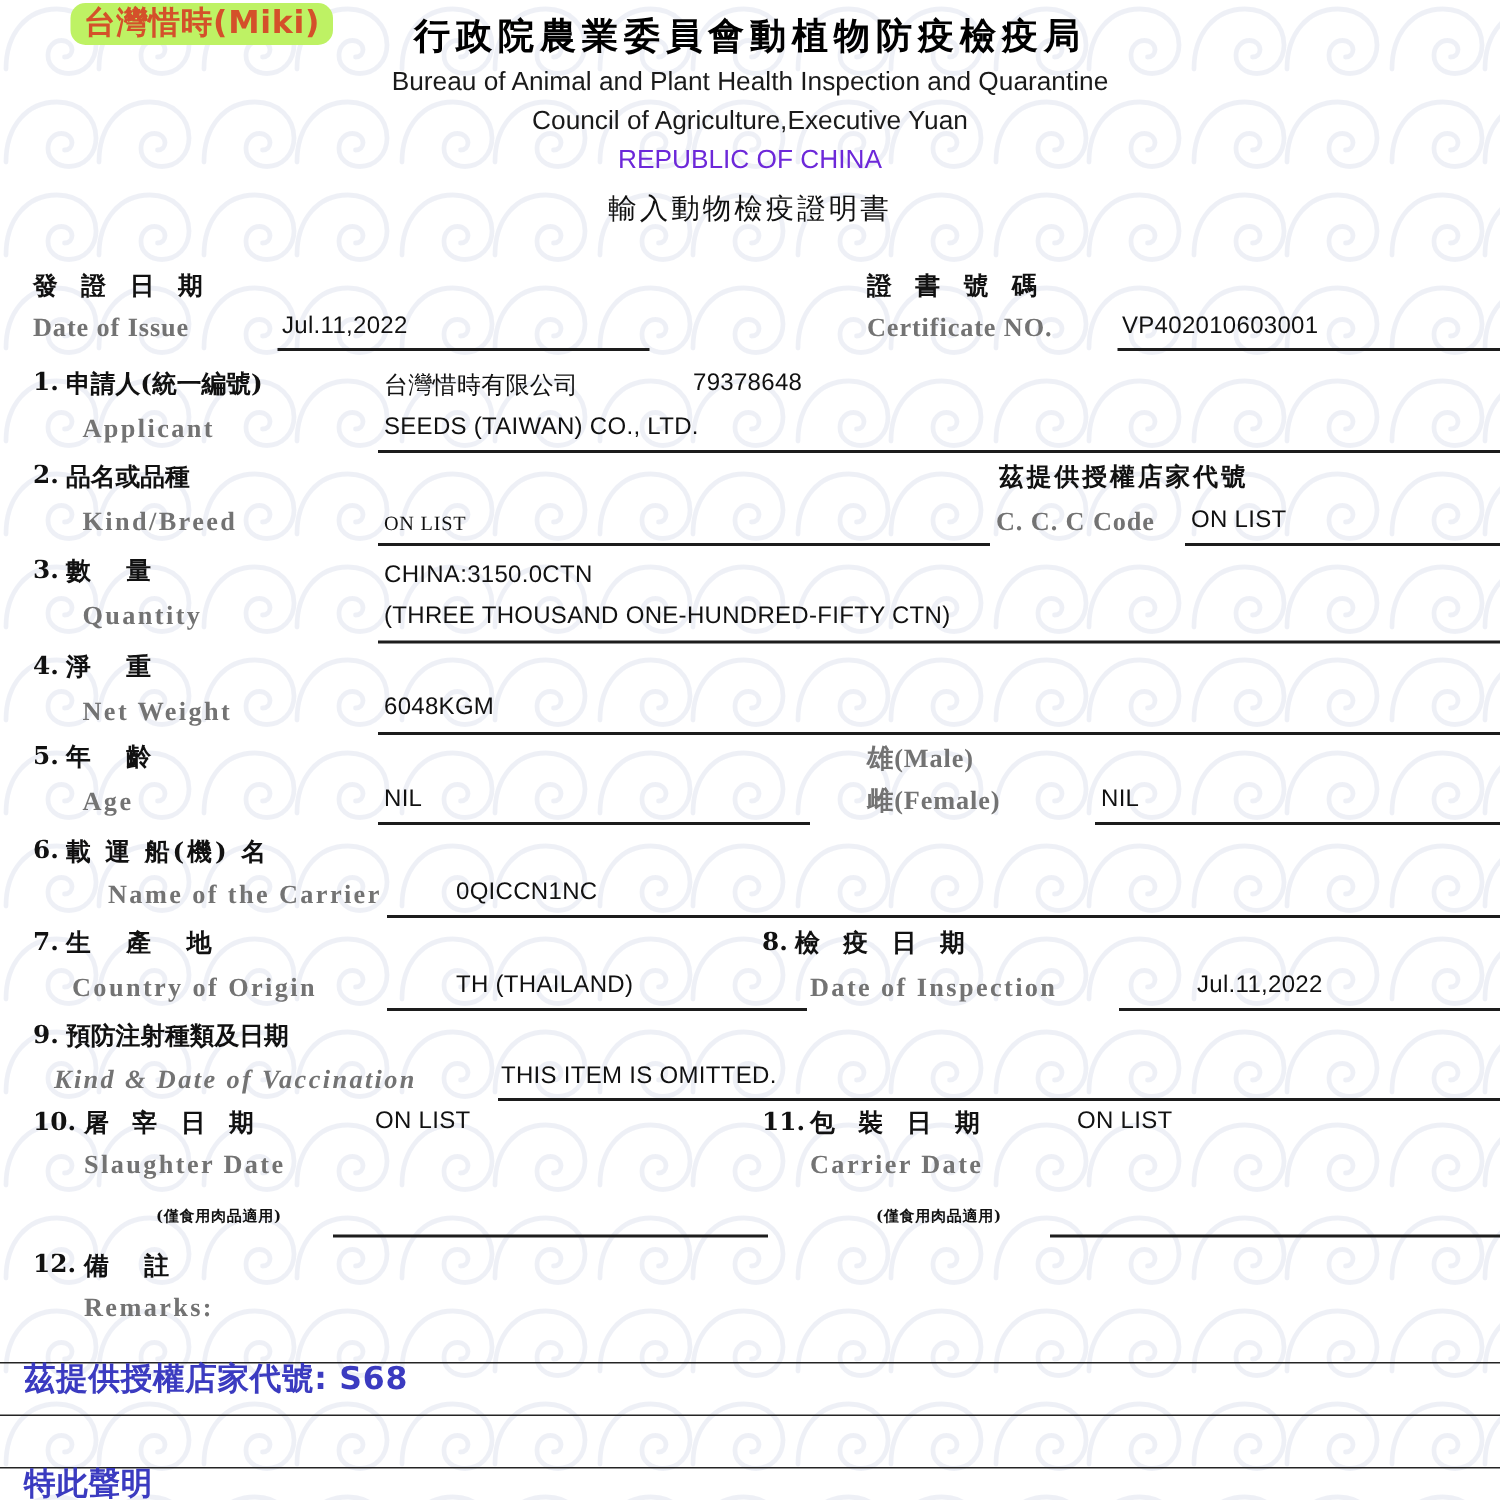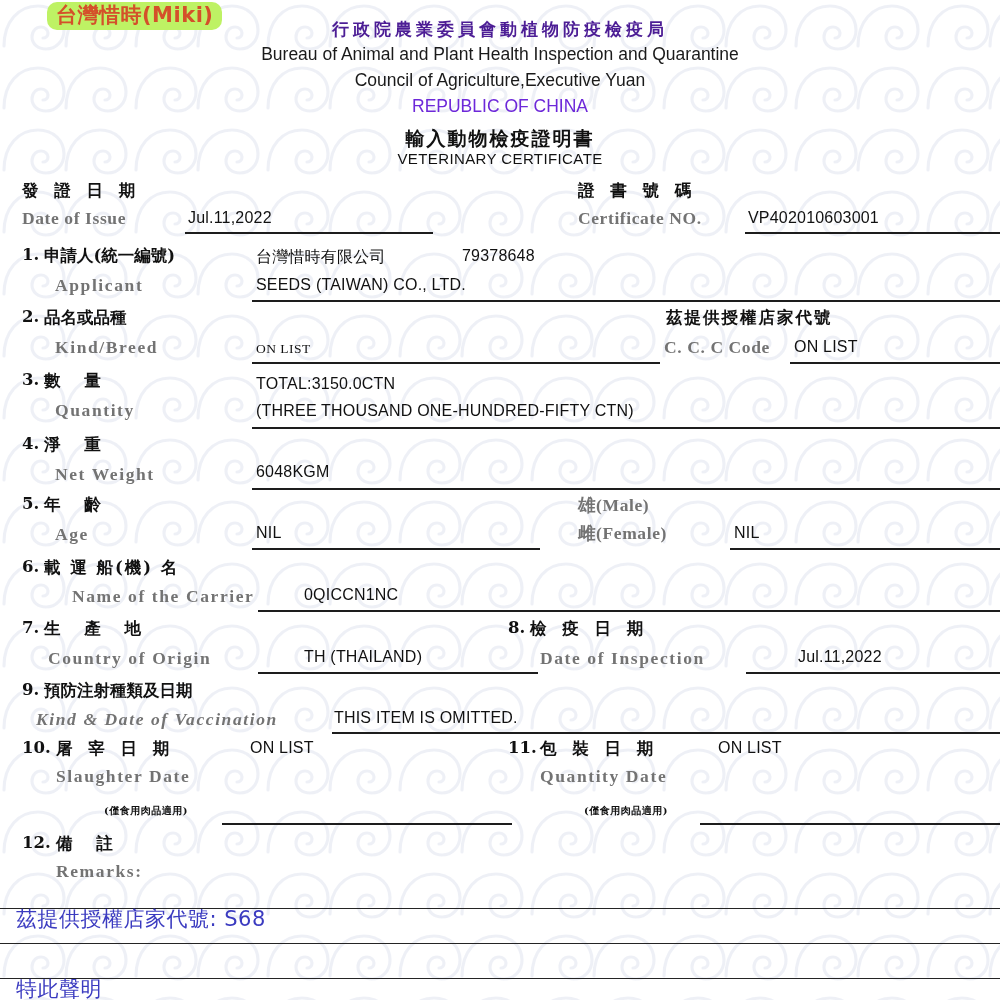--- a/index.html
+++ b/index.html
@@ -32,27 +32,27 @@
     color:#d4502a;
     letter-spacing:.5px;
     line-height:1.15;
     white-space:nowrap;
     margin-left:33px;
   }
 
   
   .hdr{position:absolute; left:0; right:0; text-align:center;}
   .hdr-cn{
-    top:18px; font-family:"DejaVu Serif", serif;
-    font-size:17px; letter-spacing:4px; font-weight:600; color:#4c1d95;
+    top:8px; font-family:"DejaVu Serif", serif;
+    font-size:24px; letter-spacing:4px; font-weight:600; color:#000000;
   }
   .hdr-en1{top:44px; font-family:"Liberation Sans", sans-serif; font-size:17.5px; color:#1a1a1a;}
   .hdr-en2{top:70px; font-family:"Liberation Sans", sans-serif; font-size:17.5px; color:#1a1a1a;}
   .hdr-en3{top:96px; font-family:"Liberation Sans", sans-serif; font-size:17.5px; color:#6d28d9;}
-  .hdr-cn2{top:126px; font-family:"DejaVu Serif", serif; font-size:19px; letter-spacing:2px; font-weight:700;}
+  .hdr-cn2{top:126px; font-family:"DejaVu Serif", serif; font-size:19px; letter-spacing:2px; font-weight:400;}
   .hdr-en4{top:150px; font-family:"Liberation Sans", sans-serif; font-size:15px; letter-spacing:.4px;}
 
   
   .t{position:absolute; white-space:nowrap;}
 
   
   .cn{
     font-family:"DejaVu Serif", serif;
     font-weight:700; font-size:16.5px; color:#111;
   }
@@ -81,21 +81,21 @@
     font-weight:700; font-size:10px; color:#111; letter-spacing:.5px;
   }
 
   
   .rule{position:absolute; height:0; border-top:2px solid #1d1d1d;}
   .rule.thin{border-top:1.6px solid #242424;}
 
   
   .blue{
     font-family:"DejaVu Sans", sans-serif;
-    font-weight:400; font-size:21px;
+    font-weight:700; font-size:21px;
     color:#3b3bc0; letter-spacing:.5px;
   }
 </style>
 </head>
 <body>
 
 <svg id="watermark" viewBox="0 0 1000 1000" preserveAspectRatio="none" aria-hidden="true">
   <defs>
     <g id="wm-motif">
       <path d="M4 46 C4 22 18 6 38 6 C54 6 64 17 64 30 C64 41 56 49 46 49
@@ -114,21 +114,20 @@
 
 <div id="page">
 
   <div class="badge">台灣惜時(Miki)</div>
 
   <div class="hdr hdr-cn">行政院農業委員會動植物防疫檢疫局</div>
   <div class="hdr hdr-en1">Bureau of Animal and Plant Health Inspection and Quarantine</div>
   <div class="hdr hdr-en2">Council of Agriculture,Executive Yuan</div>
   <div class="hdr hdr-en3">REPUBLIC OF CHINA</div>
   <div class="hdr hdr-cn2">輸入動物檢疫證明書</div>
-  <div class="hdr hdr-en4">VETERINARY CERTIFICATE</div>
 
   <div class="t cn sp2" style="left:22px;  top:180px;">發 證 日 期</div>
   <div class="t en" style="left:22px;  top:208px;">Date of Issue</div>
   <div class="t val" style="left:188px; top:209px;">Jul.11,2022</div>
   <div class="rule" style="left:185px; top:232px; width:248px;"></div>
 
   <div class="t cn sp2" style="left:578px; top:180px;">證 書 號 碼</div>
   <div class="t en" style="left:578px; top:208px;">Certificate NO.</div>
   <div class="t val" style="left:748px; top:209px;">VP402010603001</div>
   <div class="rule" style="left:745px; top:232px; width:255px;"></div>
@@ -148,21 +147,21 @@
   <div class="rule" style="left:252px; top:362px; width:408px;"></div>
 
   <div class="t cn sp3" style="left:666px; top:307px;">茲提供授權店家代號</div>
   <div class="t en" style="left:664px; top:337px;">C. C. C Code</div>
   <div class="t val" style="left:794px; top:338px;">ON LIST</div>
   <div class="rule" style="left:790px; top:362px; width:210px;"></div>
 
   <div class="t cn nsp" style="left:22px;  top:370px;">3.</div>
   <div class="t cn sp" style="left:44px;  top:370px;">數 量</div>
   <div class="t en ls" style="left:55px;  top:400px;">Quantity</div>
-  <div class="t val" style="left:256px; top:375px;">TOTAL:3150.0CTN</div>
+  <div class="t val" style="left:256px; top:375px;">CHINA:3150.0CTN</div>
   <div class="t val" style="left:256px; top:402px;">(THREE THOUSAND ONE-HUNDRED-FIFTY CTN)</div>
   <div class="rule" style="left:252px; top:427px; width:748px;"></div>
 
   <div class="t cn nsp" style="left:22px;  top:434px;">4.</div>
   <div class="t cn sp" style="left:44px;  top:434px;">淨 重</div>
   <div class="t en ls" style="left:55px;  top:464px;">Net Weight</div>
   <div class="t val" style="left:256px; top:463px;">6048KGM</div>
   <div class="rule" style="left:252px; top:488px; width:748px;"></div>
 
   <div class="t cn nsp" style="left:22px;  top:494px;">5.</div>
@@ -202,21 +201,21 @@
 
   <div class="t cn nsp" style="left:22px;  top:738px;">10.</div>
   <div class="t cn sp2" style="left:56px;  top:738px;">屠 宰 日 期</div>
   <div class="t en ls" style="left:56px;  top:766px;">Slaughter Date</div>
   <div class="t val" style="left:250px; top:739px;">ON LIST</div>
   <div class="t note" style="left:104px; top:804px;">(僅食用肉品適用)</div>
   <div class="rule" style="left:222px; top:823px; width:290px;"></div>
 
   <div class="t cn nsp" style="left:508px; top:738px;">11.</div>
   <div class="t cn sp2" style="left:540px; top:738px;">包 裝 日 期</div>
-  <div class="t en ls" style="left:540px; top:766px;">Quantity Date</div>
+  <div class="t en ls" style="left:540px; top:766px;">Carrier Date</div>
   <div class="t val" style="left:718px; top:739px;">ON LIST</div>
   <div class="t note" style="left:584px; top:804px;">(僅食用肉品適用)</div>
   <div class="rule" style="left:700px; top:823px; width:300px;"></div>
 
   <div class="t cn nsp" style="left:22px;  top:833px;">12.</div>
   <div class="t cn sp" style="left:56px;  top:833px;">備 註</div>
   <div class="t en ls" style="left:56px;  top:861px;">Remarks:</div>
 
   <div class="rule thin" style="left:0px; top:908px;  width:1000px;"></div>
   <div class="rule thin" style="left:0px; top:943px;  width:1000px;"></div>

